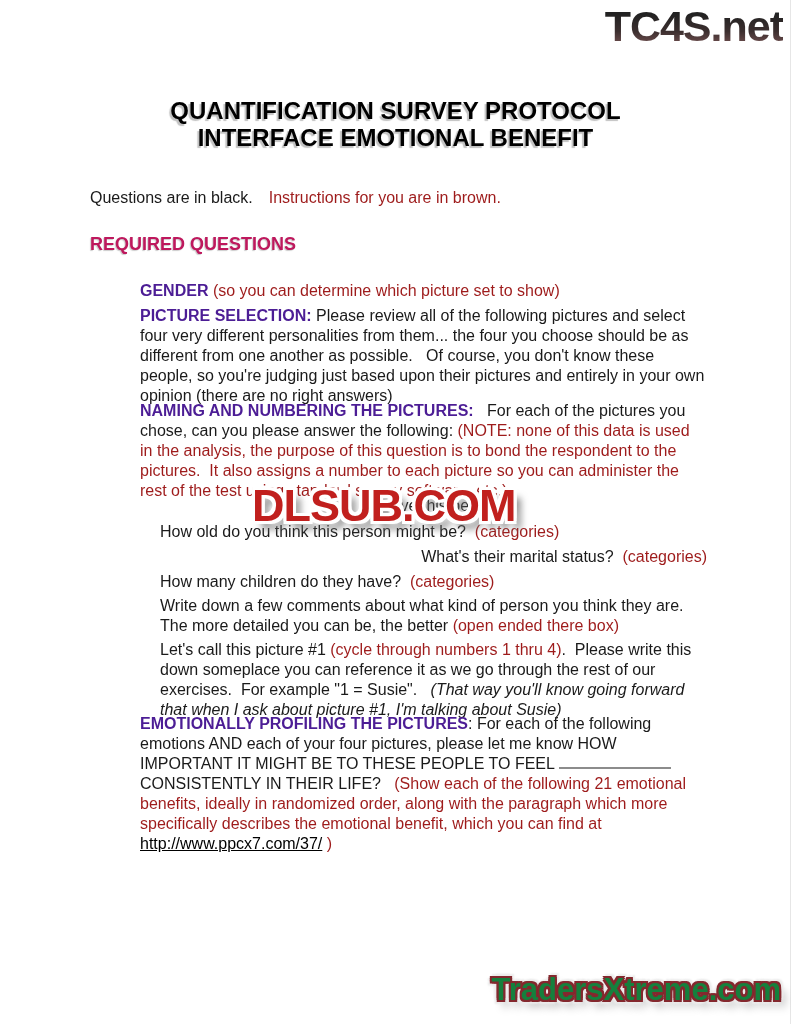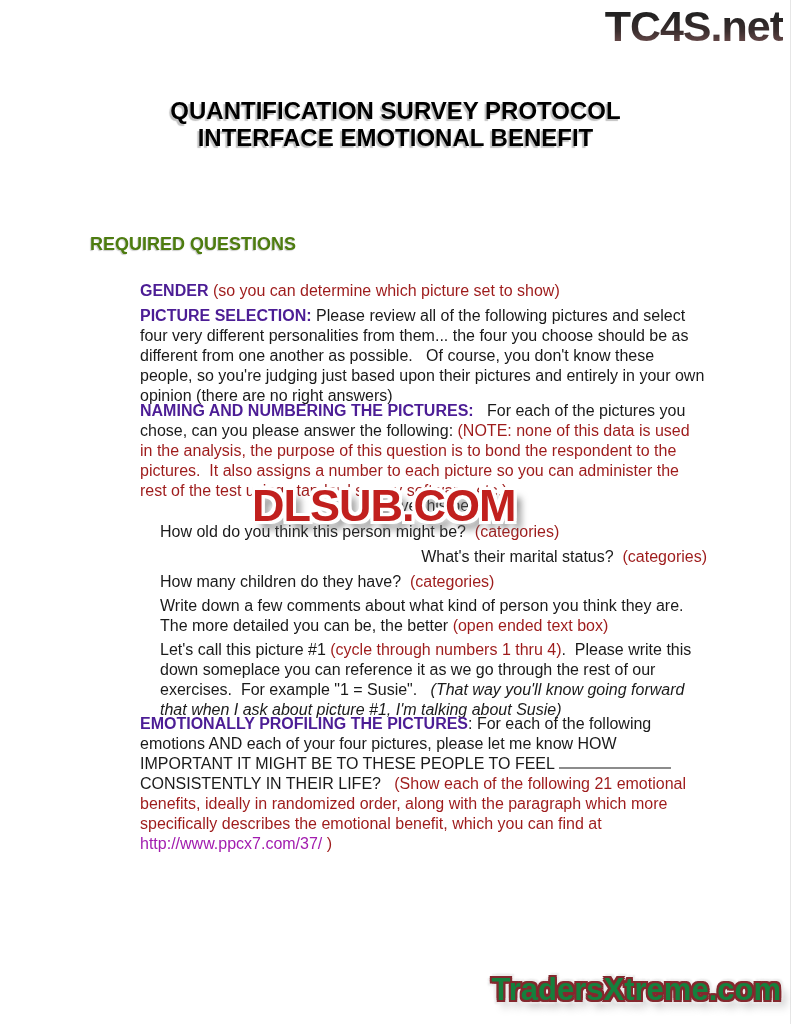--- a/index.html
+++ b/index.html
@@ -25,32 +25,32 @@
   
   .title{
     position:absolute;top:97px;left:0;right:0;text-align:center;
     font-size:24px;font-weight:bold;line-height:27px;color:#000;
     text-shadow:-2px 2px 1px #c2c2c2;
   }
   
   .intro{position:absolute;top:188px;left:90px;font-size:16px;line-height:20px;}
   .required{
     position:absolute;top:234px;left:90px;
-    font-size:18px;font-weight:bold;color:#4d7c0f;
+    font-size:18px;font-weight:bold;color:#be185d;
     text-shadow:-1px 1px 1px #cccccc;
   }
   
   .block{position:absolute;font-size:16px;line-height:20px;}
   .indent0{left:140px;width:566px;}
   .indent1{left:160px;width:547px;}
   .bold{font-weight:bold;color:#4c1d95;}
   .red{color:#9e1b1b;}
   .gap{margin-left:16px;}
   .italic{font-style:italic;}
-  .red-underline{color:#a21caf;cursor:pointer;text-align:center;}
+  .red-underline{color:#000000;text-decoration:underline;cursor:pointer;text-align:center;}
   .blank{
     display:inline-block;width:112px;height:13px;
     border-bottom:2px solid #8c8c8c;vertical-align:baseline;
   }
   
   .watermark{
     position:absolute;left:252px;top:483px;z-index:5;
     font-family:Liberation Sans, sans-serif;font-weight:bold;
     font-size:45px;line-height:46px;letter-spacing:-1px;
     color:#c1201e;white-space:nowrap;
@@ -78,32 +78,33 @@
 
 <div class="sheet">
 
   <div class="logo-top">TC4S.net</div>
 
   <div class="title">
     <div>QUANTIFICATION SURVEY PROTOCOL</div>
     <div>INTERFACE EMOTIONAL BENEFIT</div>
   </div>
 
+  <div class="intro"><span>Questions are in black.</span><span class="red gap">Instructions for you are in brown.</span></div>
 
   <div class="required">REQUIRED QUESTIONS</div>
 
   <div id="blocks">
       <div class="block indent0" style="top: 281px;"><span class="bold">GENDER </span><span class="red">(so you can determine which picture set to show)</span></div>
       <div class="block indent0" style="top: 306px;"><span class="bold">PICTURE SELECTION:</span><span> Please review all of the following pictures and select four very different personalities from them... the four you choose should be as different from one another as possible.&nbsp;&nbsp; Of course, you don't know these people, so you're judging just based upon their pictures and entirely in your own opinion (there are no right answers)</span></div>
       <div class="block indent0" style="top: 401px;"><span class="bold">NAMING AND NUMBERING THE PICTURES:</span><span>&nbsp;&nbsp; For each of the pictures you chose, can you please answer the following: </span><span class="red">(NOTE: none of this data is used in the analysis, the purpose of this question is to bond the respondent to the pictures.&nbsp; It also assigns a number to each picture so you can administer the rest of the test using standard survey software, etc.)</span></div>
       <div class="block indent1" style="top: 496px; text-align: center;"><span>Give this pers</span></div>
       <div class="block indent1" style="top: 522px;"><span>How old do you think this person might be?&nbsp; </span><span class="red">(categories)</span></div>
       <div class="block indent1" style="top: 547px; text-align: right;"><span>What's their marital status?&nbsp; </span><span class="red">(categories)</span></div>
       <div class="block indent1" style="top: 572px;"><span>How many children do they have?&nbsp; </span><span class="red">(categories)</span></div>
-      <div class="block indent1" style="top: 596px;"><span>Write down a few comments about what kind of person you think they are.&nbsp; The more detailed you can be, the better </span><span class="red">(open ended text box)</span></div>
+      <div class="block indent1" style="top: 596px;"><span>Write down a few comments about what kind of person you think they are.&nbsp; The more detailed you can be, the better </span><span class="red">(open ended there box)</span></div>
       <div class="block indent1" style="top: 640px;"><span>Let's call this picture #1 </span><span class="red">(cycle through numbers 1 thru 4)</span><span>.&nbsp; Please write this down someplace you can reference it as we go through the rest of our exercises.&nbsp; For example "1 = Susie".&nbsp;&nbsp; </span><span class="italic">(That way you'll know going forward that when I ask about picture #1, I'm talking about Susie)</span></div>
       <div class="block indent0" style="top: 714px;"><span class="bold">EMOTIONALLY PROFILING THE PICTURES</span><span>: For each of the following emotions AND each of your four pictures, please let me know HOW IMPORTANT IT MIGHT BE TO THESE PEOPLE TO FEEL </span><span class="blank"></span><span> CONSISTENTLY IN THEIR LIFE?&nbsp;&nbsp; </span><span class="red">(Show each of the following 21 emotional benefits, ideally in randomized order, along with the paragraph which more specifically describes the emotional benefit, which you can find at </span><span class="red-underline">http://www.ppcx7.com/37/</span><span class="red"> )</span></div>
     </div>
 
   <div class="watermark">DLSUB.COM</div>
 
   <div class="logo-bottom">TradersXtreme.com</div>
 
 </div>
 

